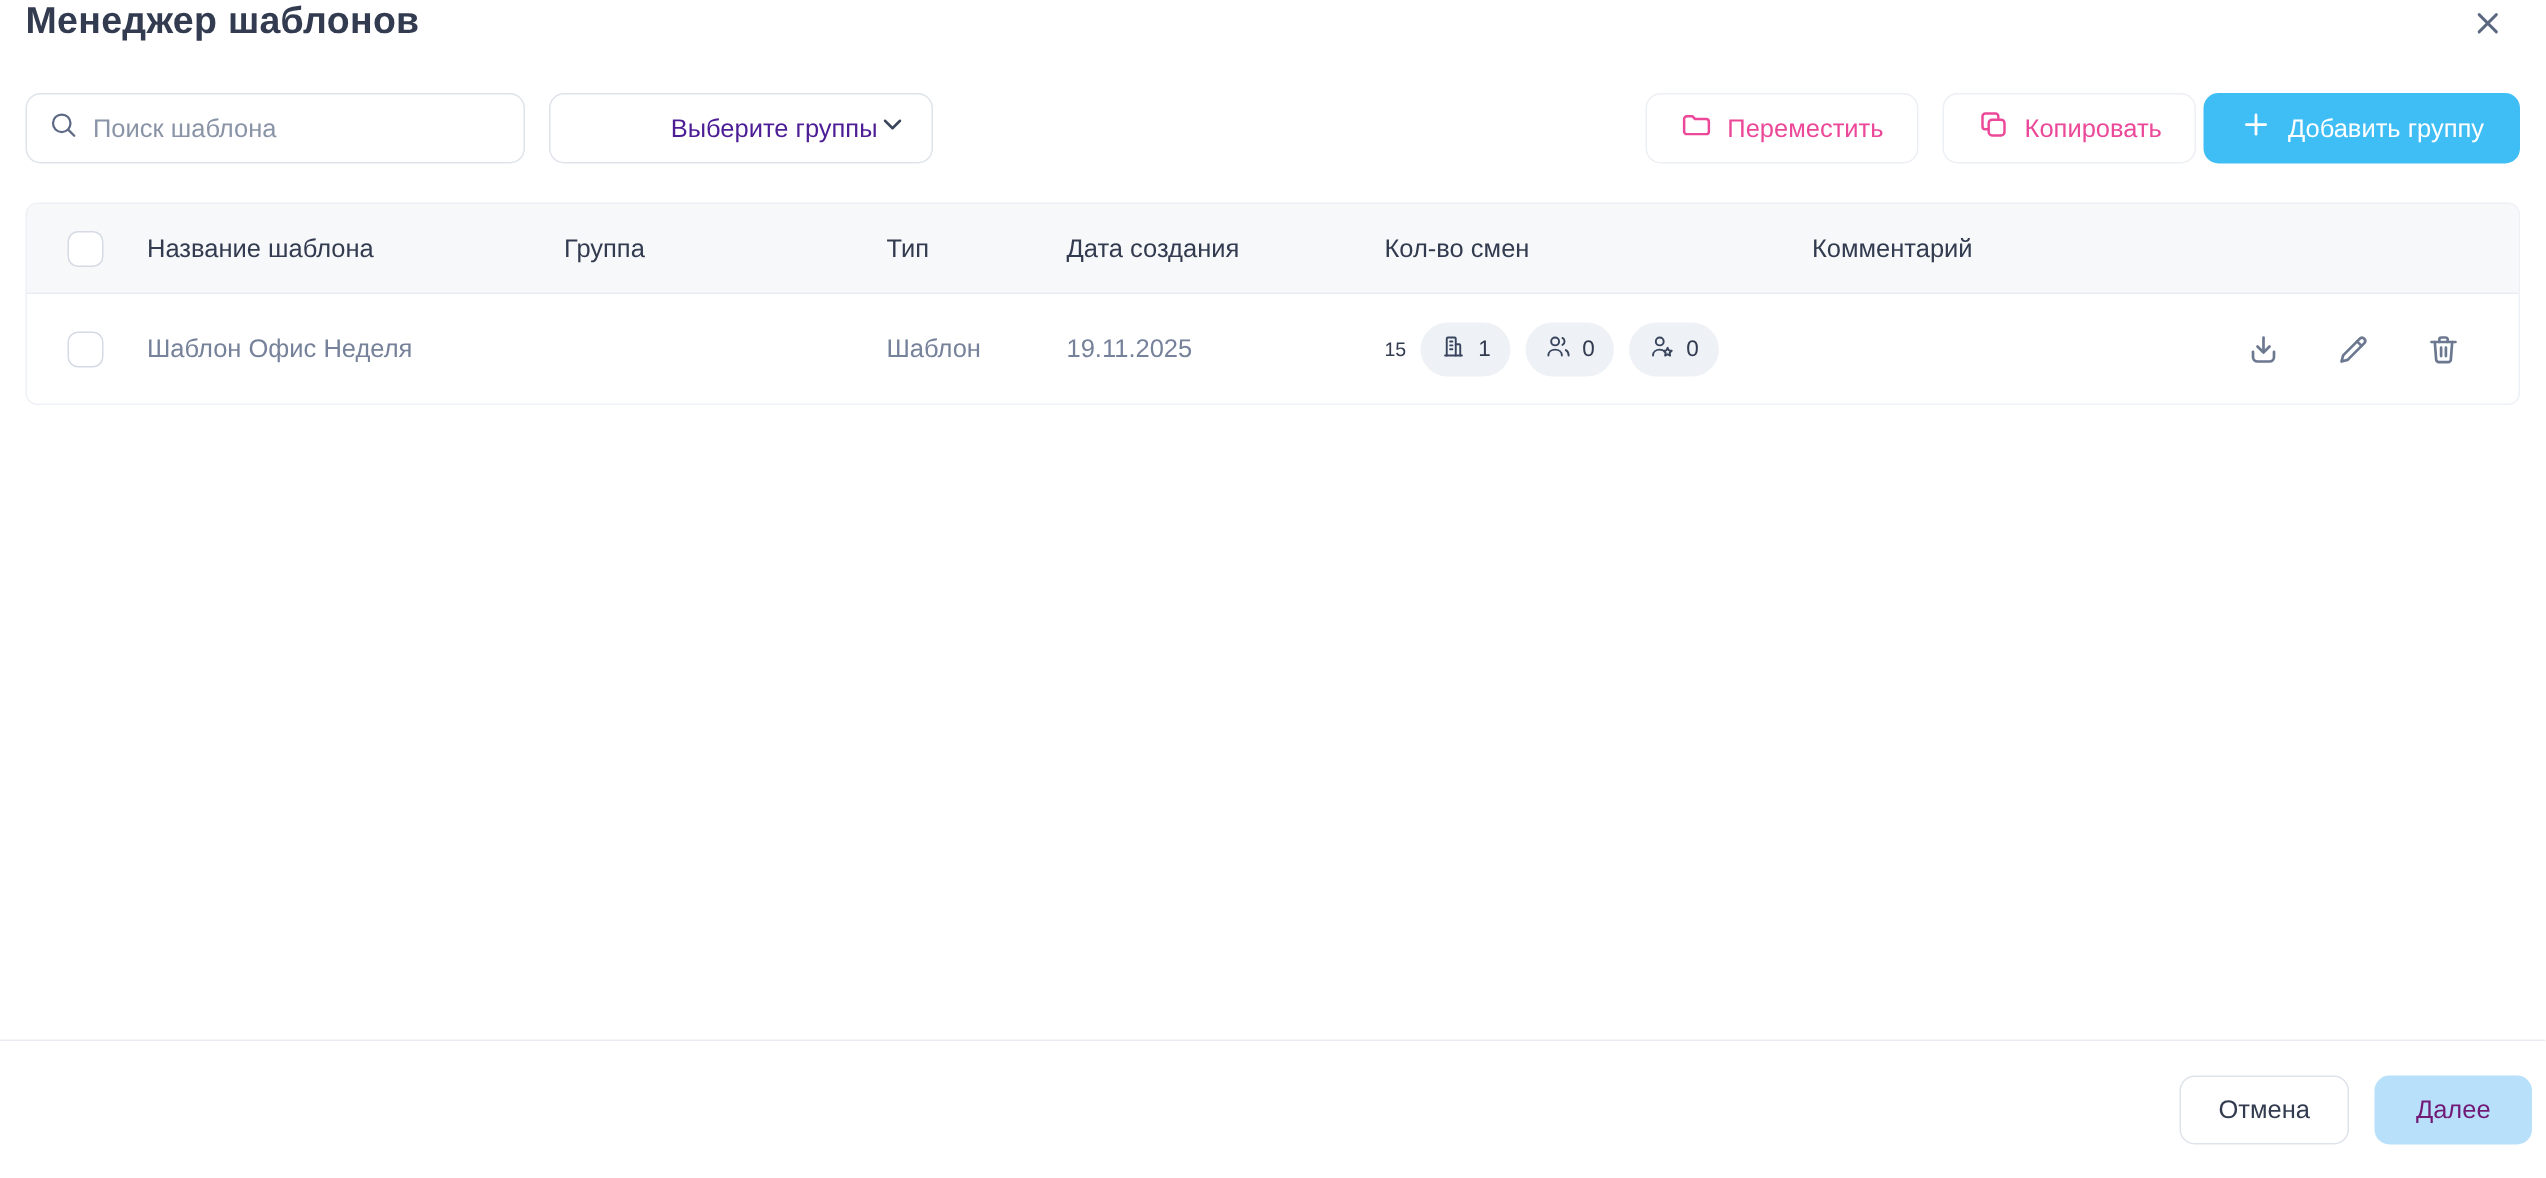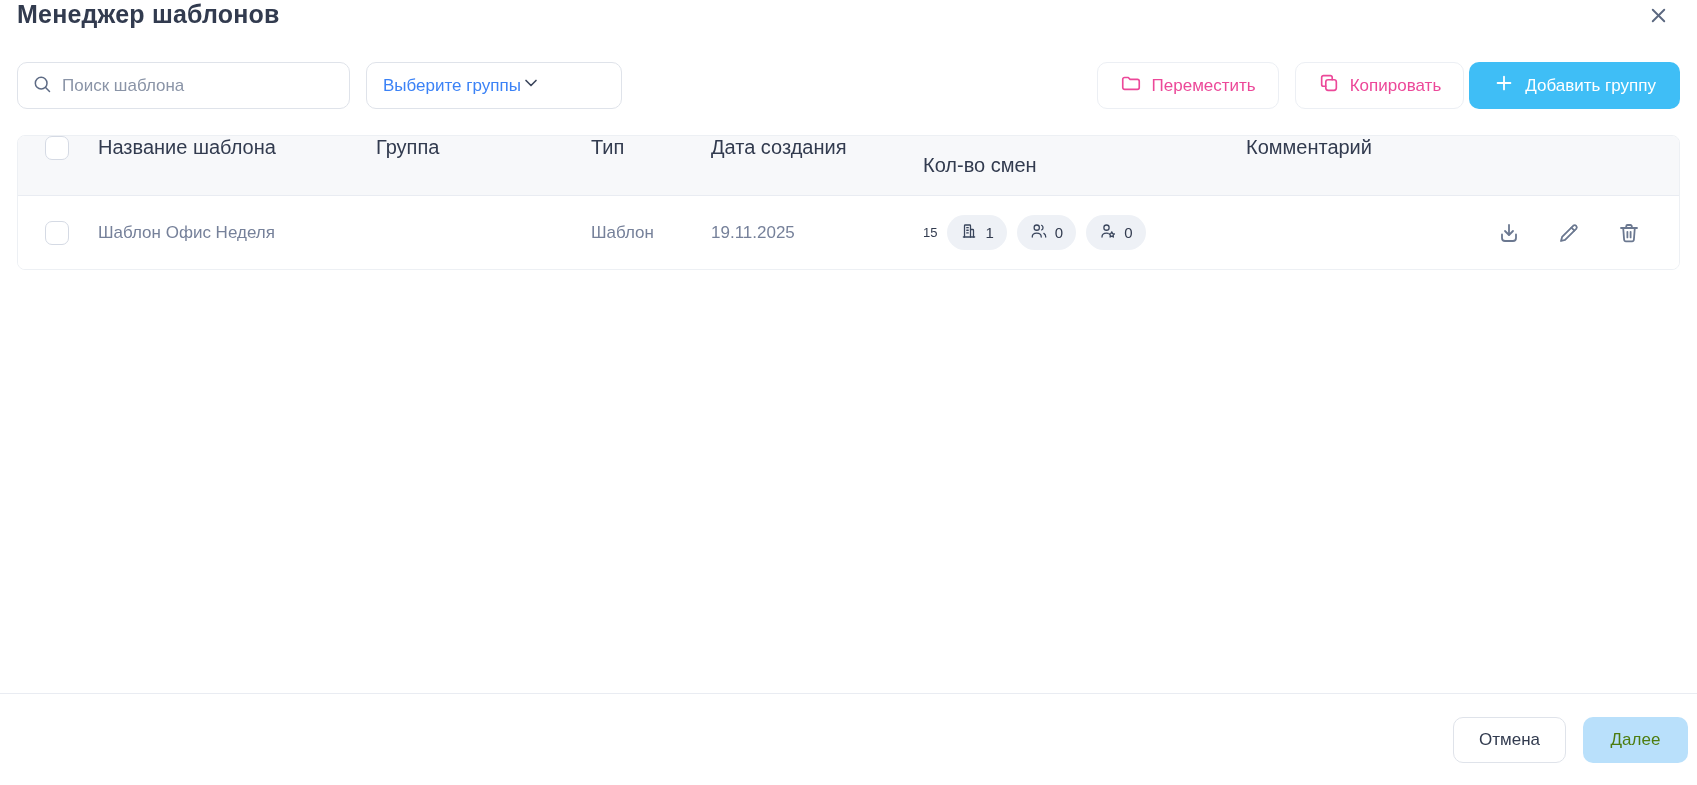--- a/index.html
+++ b/index.html
@@ -24,22 +24,22 @@
     display: flex; align-items: center; padding: 8px 14px; gap: 10px; background: #fff;
   }
   .search-box svg { color: #5d6a84; flex: 0 0 auto; }
   .search-box input {
     border: none; outline: none; font-size: 17px; width: 100%;
     font-family: inherit; color: var(--text-dark, #323b4f); background: transparent;
   }
   .search-box input::placeholder { color: #8a94a7; opacity: 1; }
   .group-select {
     margin-left: 16px; width: 256px; height: 47px; border: 1px solid #dfe3ea; border-radius: 10px;
-    display: flex; align-items: center; justify-content: flex-start; padding: 0 16px;
-    background: #fff; cursor: pointer; font-size: 17px; color: #3b82f6;
+    display: flex; align-items: center; justify-content: flex-end; padding: 0 16px;
+    background: #fff; cursor: pointer; font-size: 17px; color: #4c1d95;
   }
   .group-select svg { color: #3b465c; }
   .toolbar-spacer { flex: 1; }
   .btn {
     height: 47px; border-radius: 10px; font-size: 17px; font-family: inherit;
     display: inline-flex; align-items: center; justify-content: center; gap: 10px;
     cursor: pointer; padding: 0 22px; border: 1px solid transparent;
   }
   .btn-disabled-light {
     background: #ffffff; border: 1px solid #eceff4; color: #ec4899; cursor: default;
@@ -49,39 +49,39 @@
     margin-left: 5px; background: var(--accent, #3fbef6); color: #ffffff; border: none; font-weight: 500;
     padding: 0 24px;
   }
   .btn svg { flex: 0 0 auto; }
 
   
   .table {
     margin-top: 26px; border: 1px solid #edf0f4; border-radius: 8px; overflow: hidden;
   }
   .thead {
-    display: flex; height: 60px;
+    display: flex; align-items: center; height: 60px;
     background: var(--header-bg, #f7f8fa); border-bottom: 1px solid #e9ecf2;
-    font-size: 20px; color: var(--text-dark, #323b4f);
+    font-size: 17px; color: var(--text-dark, #323b4f);
   }
   .trow {
     display: flex; align-items: center; height: 73px; background: #fff;
     font-size: 17px; color: var(--text-muted, #76819a);
   }
   .col-check { width: 63px; display: flex; justify-content: flex-end; padding-right: 12px; }
   .checkbox {
     width: 24px; height: 24px; border: 1.5px solid #d5dae4; border-radius: 7px;
     background: #fff; cursor: pointer;
   }
   .col-name { width: 295px; padding-left: 17px; }
   .col-group { width: 215px; }
   .col-type { width: 120px; }
   .col-date { width: 212px; }
   .col-shifts { width: 285px; display: flex; align-items: center; gap: 10px; }
-  .col-comment { flex: 1; margin-left: 38px; }
+  .col-comment { flex: 1; }
   .col-actions { width: 200px; display: flex; align-items: center; justify-content: flex-end; gap: 36px; padding-right: 38px; }
   .shift-num { color: var(--text-dark, #323b4f); font-size: 13px; }
   .badge {
     display: inline-flex; align-items: center; gap: 7px;
     background: var(--badge-bg, #eef1f6); border-radius: 999px; padding: 7px 13px;
     color: var(--text-dark, #323b4f); font-size: 15px;
   }
   .badge svg { color: #39455c; }
   .action-icon { background: none; border: none; cursor: pointer; color: #6b7890; padding: 0; line-height: 0; }
 
@@ -89,21 +89,21 @@
   .footer {
     position: absolute; left: 0; right: 0; bottom: 0; height: 92px;
     border-top: 1px solid #e9ecf2; background: #fff;
     display: flex; align-items: center; justify-content: flex-end; gap: 17px; padding: 0 9px 0 17px;
   }
   .btn-cancel {
     background: #fff; border: 1px solid #dfe3ea; color: var(--text-dark, #323b4f);
     width: 113px; height: 46px;
   }
   .btn-next {
-    background: var(--accent-disabled, #b9e0fb); color: #4d7c0f; border: none;
+    background: var(--accent-disabled, #b9e0fb); color: #701a75; border: none;
     width: 105px; height: 46px; cursor: default; font-weight: 500; text-align: center;
   }
 </style>
 </head>
 <body>
 
 <div class="modal">
 
   <div class="titlebar">
     <div class="title">Менеджер шаблонов</div>

